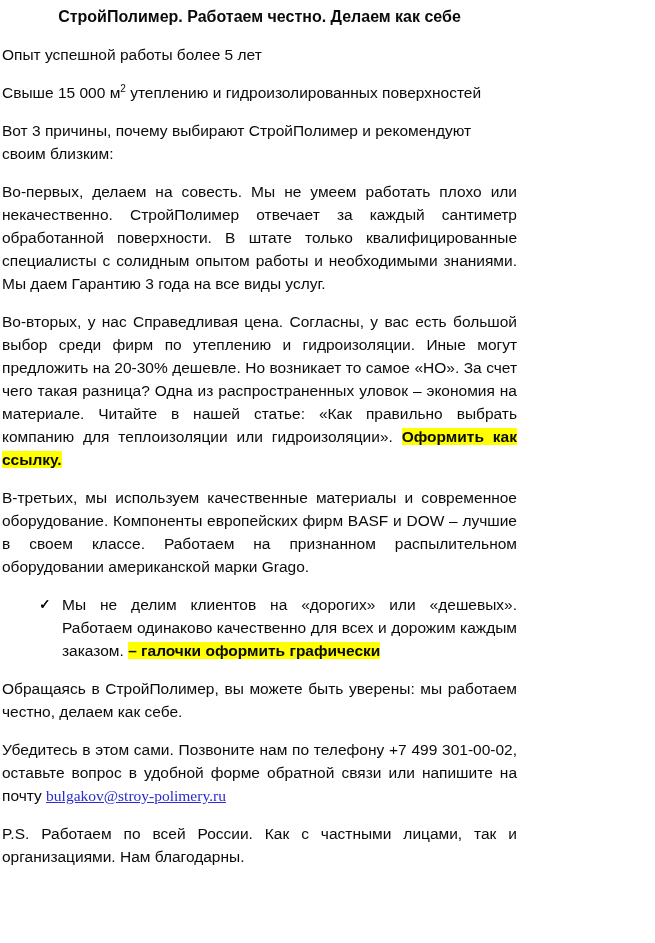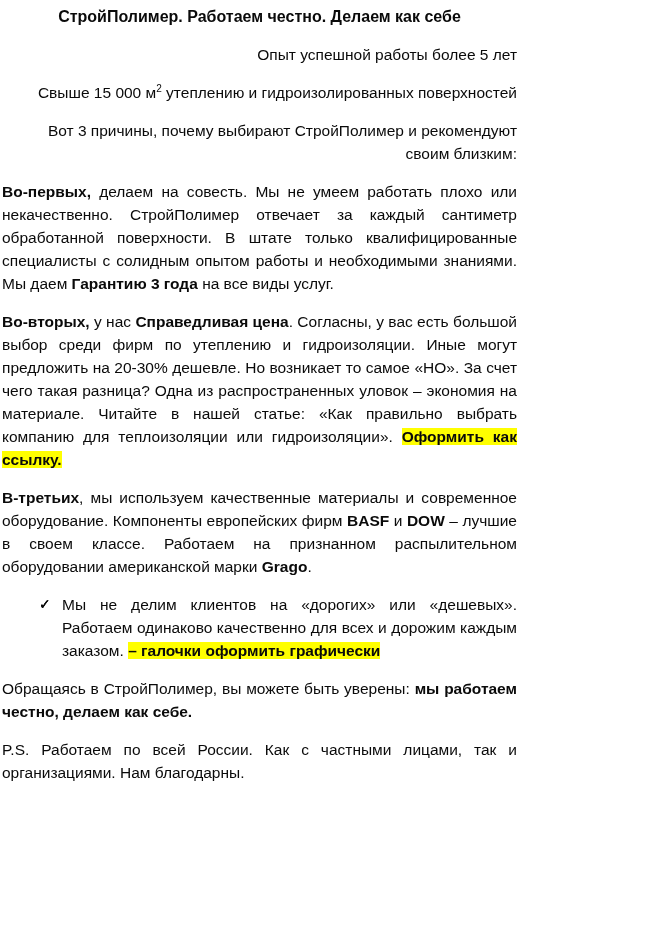--- a/index.html
+++ b/index.html
@@ -25,23 +25,23 @@
     text-align: center;
     font-weight: bold;
     font-size: 16px;
     margin: 0 0 15px 0;
   }
   p.para {
     margin: 0 0 15px 0;
     text-align: justify;
   }
   p.para.single {
-    text-align: right;
+    text-align: left;
   }
-  .b { font-weight: bold; margin-top: 48px; }
+  .b { font-weight: normal; margin-top: 48px; }
   .hl { background: #FFFF00; font-weight: bold; }
   .bullet {
     position: relative;
     padding-left: 60px;
     margin: 0 0 15px 0;
     text-align: justify;
   }
   .bullet .check {
     position: absolute;
     left: 37px;
@@ -80,17 +80,18 @@
   <p class="para"><span class="b">В-третьих</span><span>, мы используем качественные материалы и современное оборудование. Компоненты европейских фирм </span><span class="b">BASF</span><span> и </span><span class="b">DOW</span><span> – лучшие в своем классе. Работаем на признанном распылительном оборудовании американской марки </span><span class="b">Grago</span><span>.</span></p>
 
   <div class="bullet"><span class="check">✓</span></div>
 
   <div class="bullet"><span class="check">✓</span></div>
 
   <div class="bullet"><span class="check">✓</span><span>Мы не делим клиентов на «дорогих» или «дешевых». Работаем одинаково качественно для всех и дорожим каждым заказом. </span><span class="hl">– галочки оформить графически</span></div>
 
   <p class="para"><span>Обращаясь в СтройПолимер, вы можете быть уверены: </span><span class="b">мы работаем честно, делаем как себе.</span></p>
 
+  <p class="para"><span>Убедитесь в этом сами. Позвоните нам по телефону +7 499 301-00-02, оставьте вопрос в удобной форме обратной связи или напишите на почту </span><a class="email">bulgakov@stroy-polimery.ru</a></p>
 
   <p class="para">P.S. Работаем по всей России. Как с частными лицами, так и организациями. Нам благодарны.</p>
 
 
 </div>
 
 </body></html>

